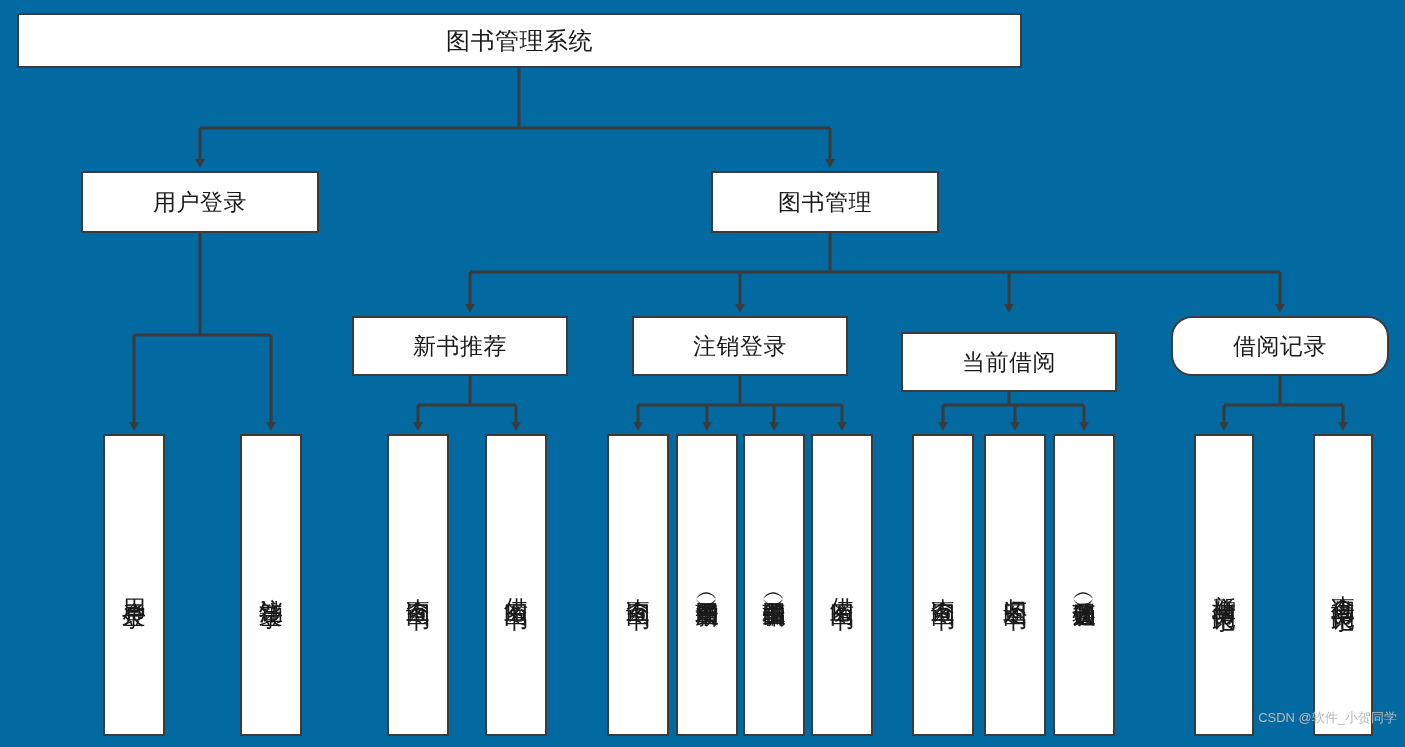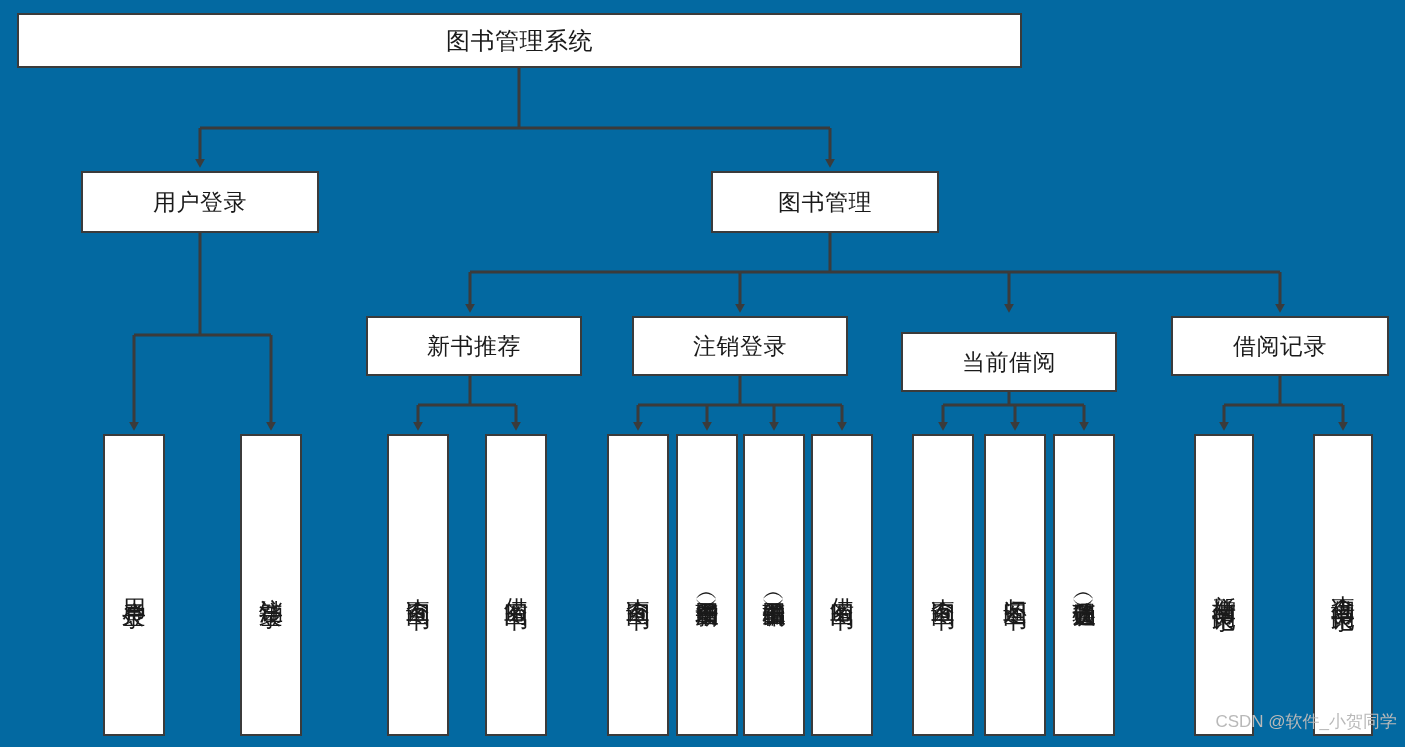--- a/index.html
+++ b/index.html
@@ -64,22 +64,22 @@
     letter-spacing: 3px;
     white-space: nowrap;
   }
   .node.vert.tight .node-label {
     font-size: 23px;
     letter-spacing: 0px;
   }
   .watermark {
     position: absolute;
     right: 8px;
-    bottom: 14px;
-    font-size: 17px;
+    bottom: 20px;
+    font-size: 13px;
     color: #b9b9b9;
     white-space: nowrap;
     z-index: 5;
     font-family: "Liberation Sans", "DejaVu Sans", sans-serif;
   }
 </style>
 </head>
 <body>
 
 <div id="canvas" style="background: #0369a1;">
@@ -140,30 +140,30 @@
     <span class="node-label">图书管理系统</span>
   </div>
 
   <div class="node horiz" id="node-user-login" style="left: 81px; top: 171px; width: 238px; height: 62px; border-color: rgb(59, 59, 59); background: rgb(255, 255, 255); color: rgb(26, 26, 26);">
     <span class="node-label">用户登录</span>
   </div>
   <div class="node horiz" id="node-book-manage" style="left: 711px; top: 171px; width: 228px; height: 62px; border-color: rgb(59, 59, 59); background: rgb(255, 255, 255); color: rgb(26, 26, 26);">
     <span class="node-label">图书管理</span>
   </div>
 
-  <div class="node horiz" id="node-new-book-rec" style="left: 366px; top: 316px; width: 216px; height: 60px; border-color: rgb(59, 59, 59); background: rgb(255, 255, 255); color: rgb(26, 26, 26);">
+  <div class="node horiz" id="node-new-book-rec" style="left: 352px; top: 316px; width: 216px; height: 60px; border-color: rgb(59, 59, 59); background: rgb(255, 255, 255); color: rgb(26, 26, 26);">
     <span class="node-label">新书推荐</span>
   </div>
   <div class="node horiz" id="node-book-borrow" style="left: 632px; top: 316px; width: 216px; height: 60px; border-color: rgb(59, 59, 59); background: rgb(255, 255, 255); color: rgb(26, 26, 26);">
     <span class="node-label">注销登录</span>
   </div>
   <div class="node horiz" id="node-current-borrow" style="left: 901px; top: 332px; width: 216px; height: 60px; border-color: rgb(59, 59, 59); background: rgb(255, 255, 255); color: rgb(26, 26, 26);">
     <span class="node-label">当前借阅</span>
   </div>
-  <div class="node horiz" id="node-borrow-record" style="left: 1171px; top: 316px; width: 218px; height: 60px; border-color: rgb(59, 59, 59); background: rgb(255, 255, 255); color: rgb(26, 26, 26);">
+  <div class="node horiz" id="node-borrow-record" style="left: 1171px; top: 316px; width: 218px; height: 60px; border-color: rgb(59, 59, 59); background: rgb(255, 255, 255); color: rgb(26, 26, 26); border-radius: 21px;">
     <span class="node-label">借阅记录</span>
   </div>
 
   <div class="node vert" id="node-leaf-user-login" style="left: 103px; top: 434px; width: 62px; height: 302px; border-color: rgb(59, 59, 59); background: rgb(255, 255, 255); color: rgb(26, 26, 26);">
     <span class="node-label">用户登录</span>
   </div>
   <div class="node vert" id="node-leaf-logout" style="left: 240px; top: 434px; width: 62px; height: 302px; border-color: rgb(59, 59, 59); background: rgb(255, 255, 255); color: rgb(26, 26, 26);">
     <span class="node-label">注销登录</span>
   </div>
   <div class="node vert" id="node-leaf-query-book-1" style="left: 387px; top: 434px; width: 62px; height: 302px; border-color: rgb(59, 59, 59); background: rgb(255, 255, 255); color: rgb(26, 26, 26);">

